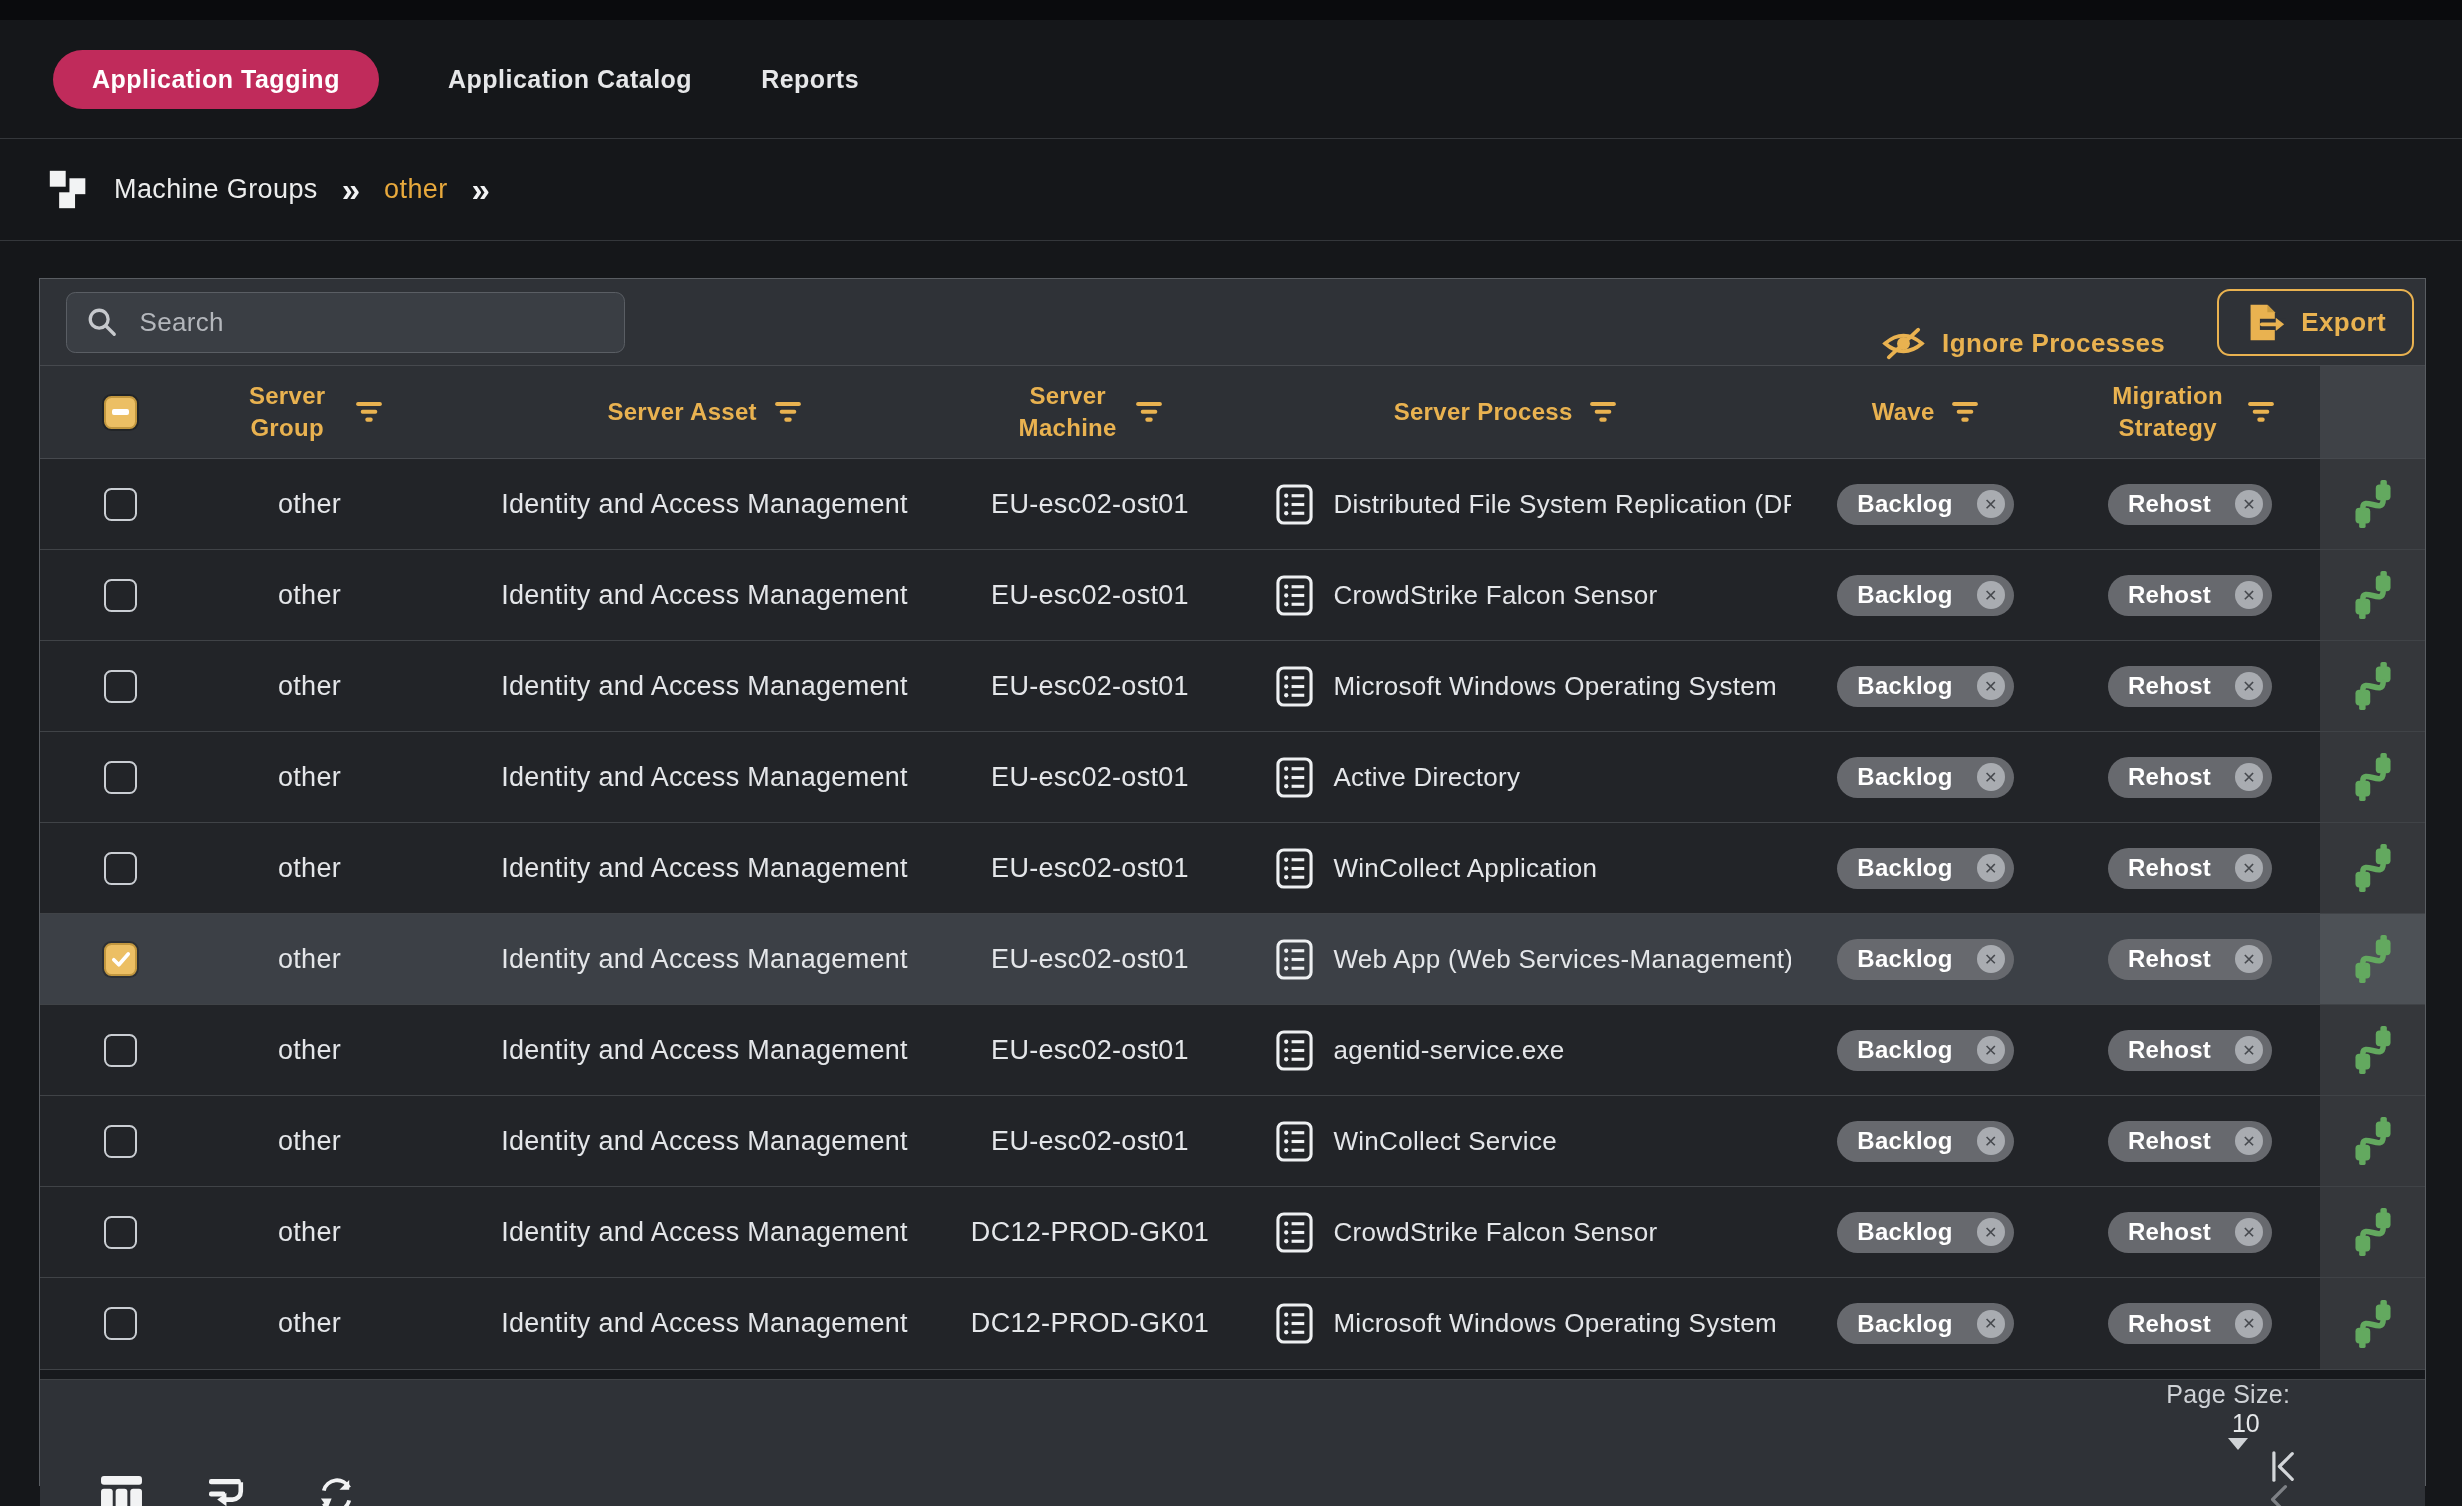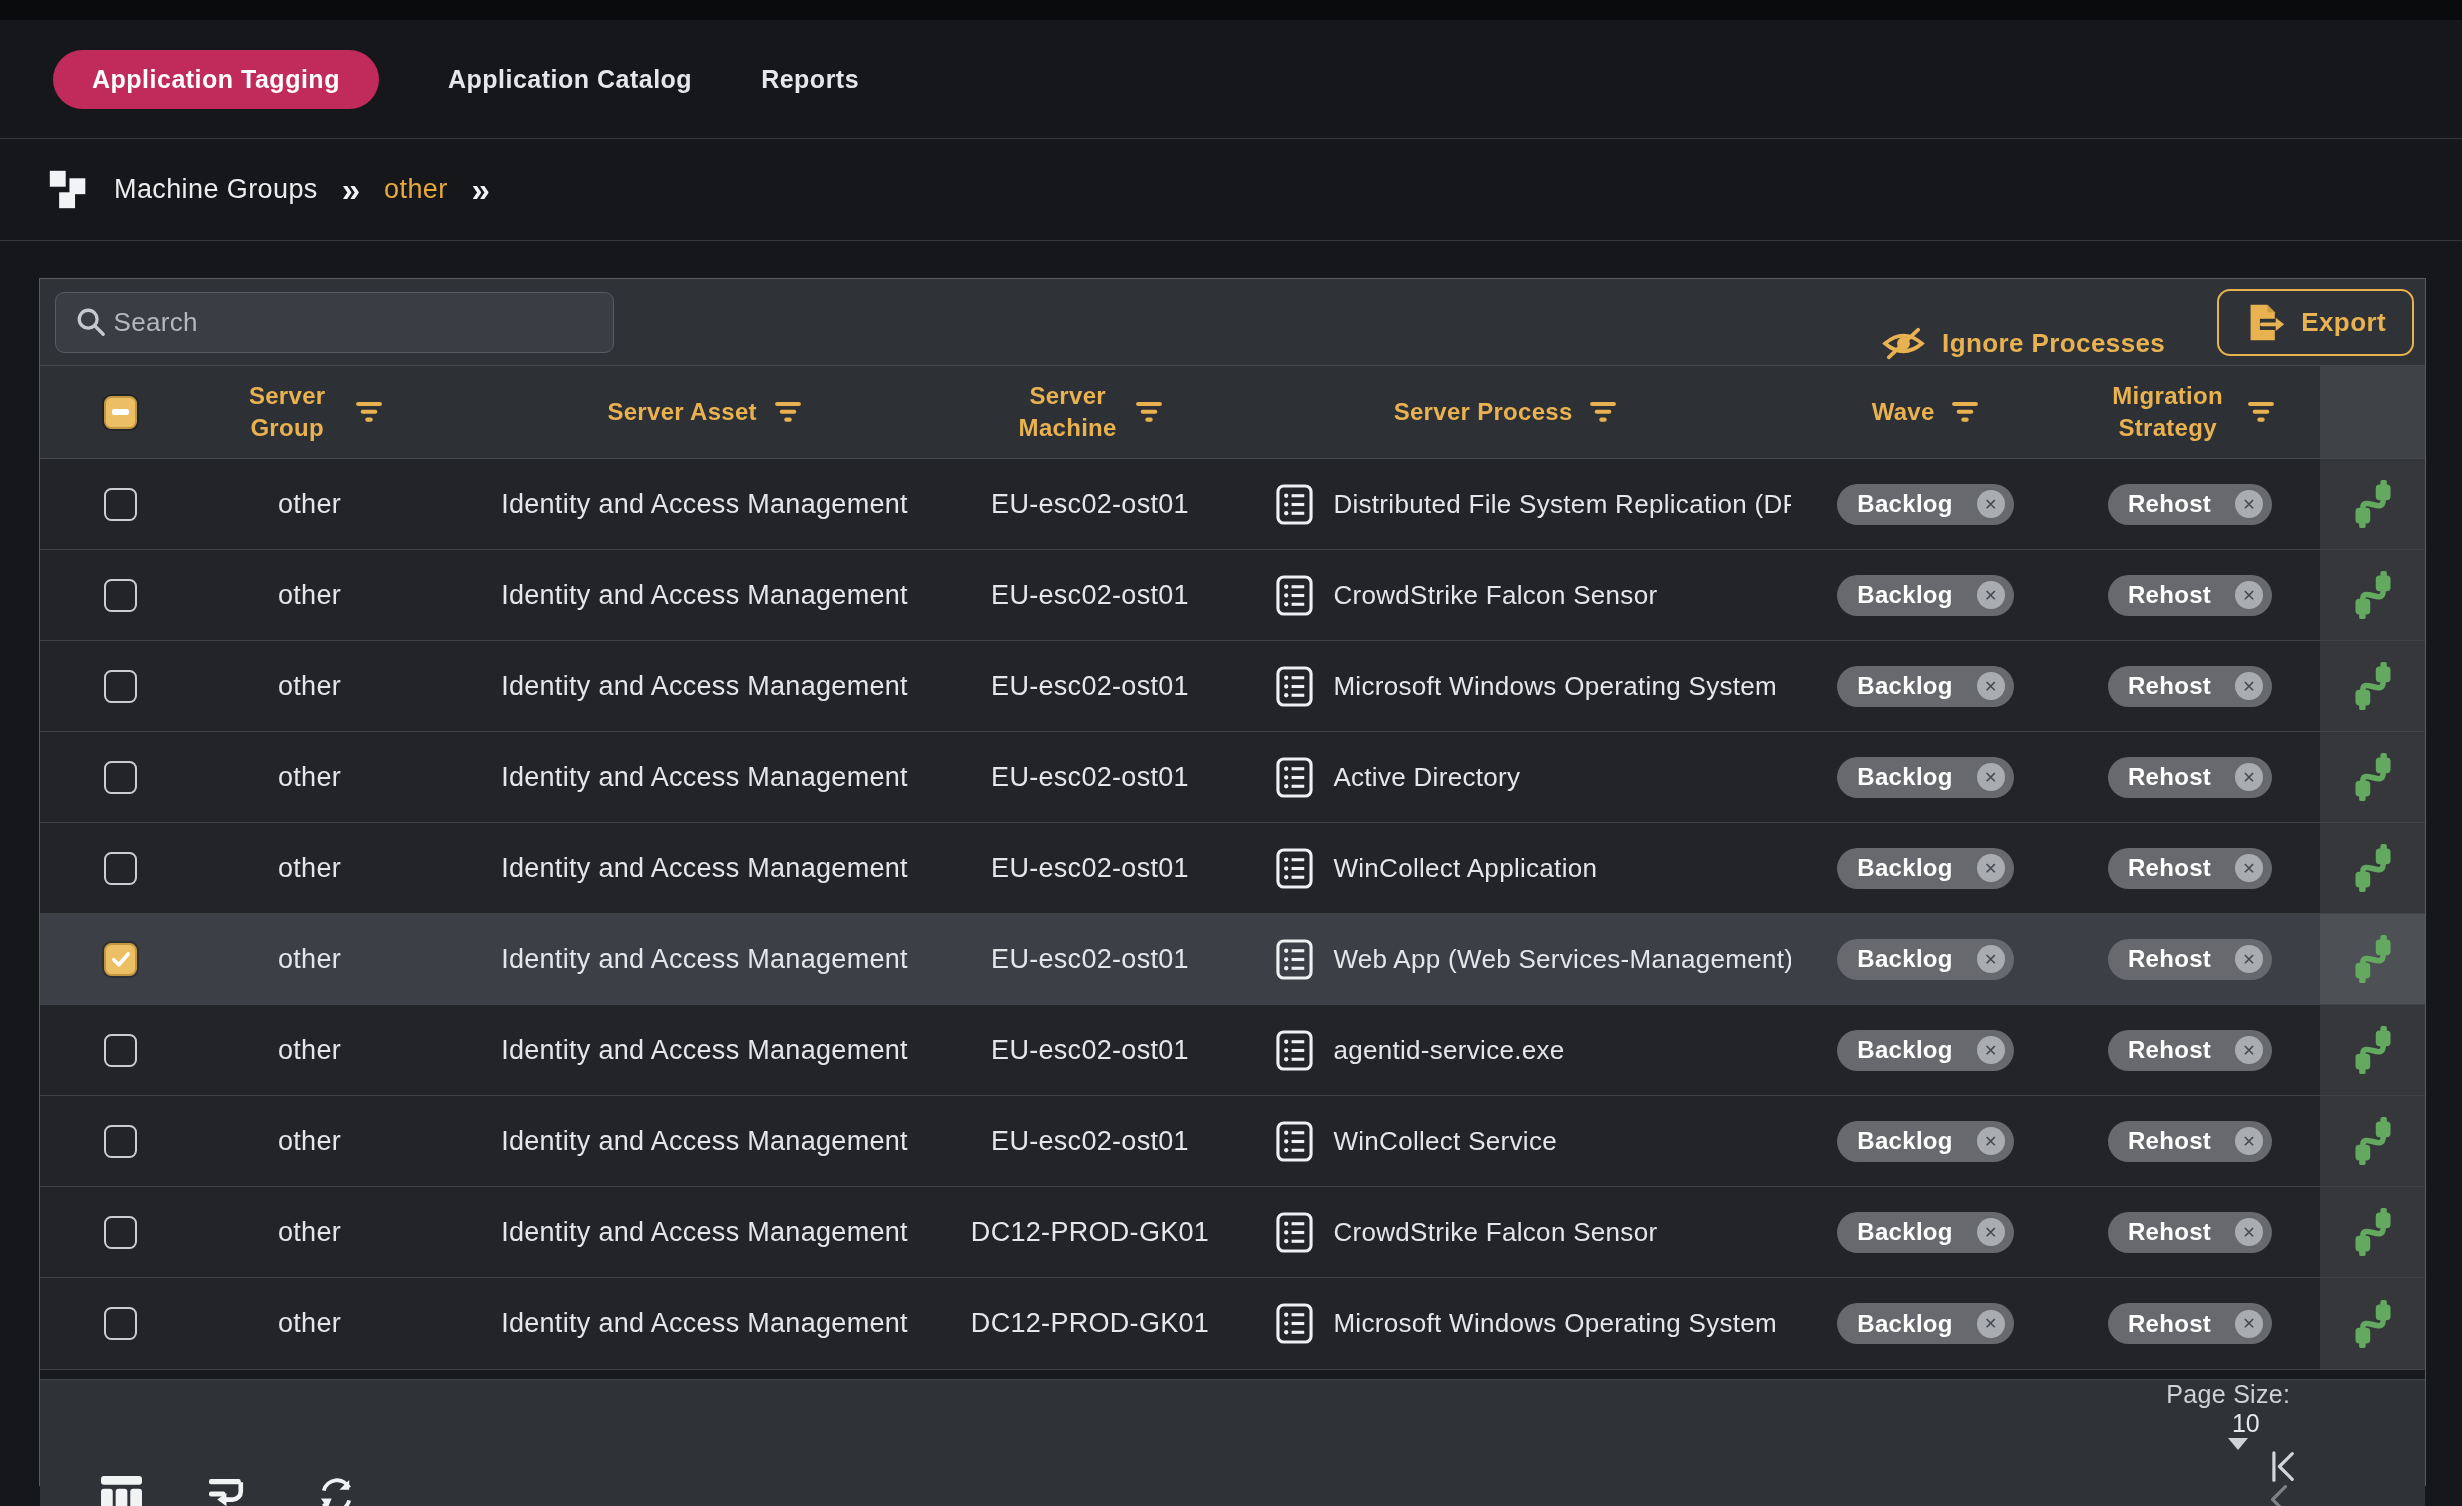--- a/index.html
+++ b/index.html
@@ -26,23 +26,23 @@
   .crumb-sep  { font-size:33px; color:#f2f3f4; font-weight:700; line-height:1; }
   .crumb-cur  { font-size:27px; color:#e8a93c; letter-spacing:0.4px; }
 
   
   .card { position:absolute; left:39px; top:278px; width:2387px; height:1208px;
           border:1.9px solid #595d62; background:#222428; display:flex; flex-direction:column; }
 
   
   .toolbar { height:87px; flex:none; background:#2f3237; border-bottom:1.9px solid #46494e;
              display:flex; align-items:center; }
-  .search { margin-left:15px; width:559px; height:61px; background:#3a3e44;
+  .search { margin-left:26px; width:559px; height:61px; background:#3a3e44;
             border:1.9px solid #5a5e64; border-radius:9.3px; display:flex; align-items:center;
-            padding:0 18.6px; gap:5px; }
+            padding:0 18.6px; gap:20px; }
   .search input { flex:1; background:transparent; border:none; outline:none;
                   color:#e3e5e8; font-size:26px; font-family:inherit; letter-spacing:0.3px; }
   .search input::placeholder { color:#b4b7bc; }
   .toolbar-right { margin-left:auto; display:flex; align-items:center; gap:52px; margin-right:11px; }
   .ignore-btn { display:flex; align-items:center; gap:16.7px; color:#e9b250;
                 font-size:26px; font-weight:700; letter-spacing:0.4px; cursor:pointer;margin-top:42px; }
   .export-btn { display:flex; align-items:center; gap:15px; color:#e9b250;
                 font-size:26px; font-weight:700; letter-spacing:0.4px;
                 border:2.8px solid #e9b250; border-radius:13px; height:67px; padding:0 26px;
                 background:transparent; cursor:pointer; }

